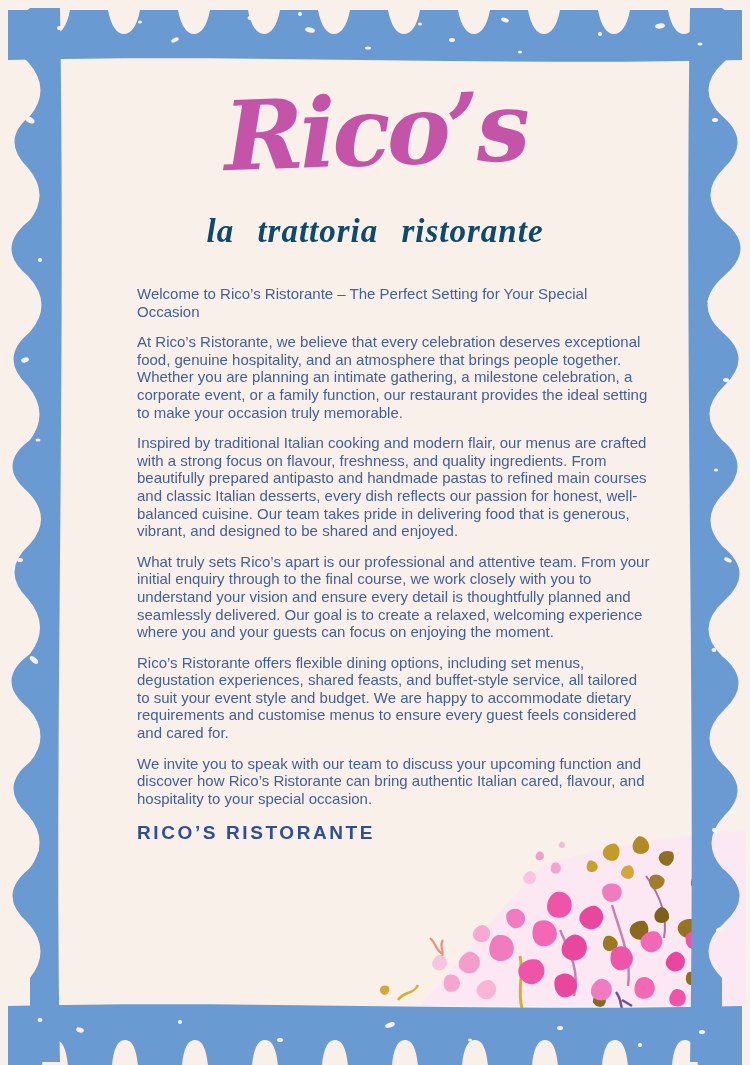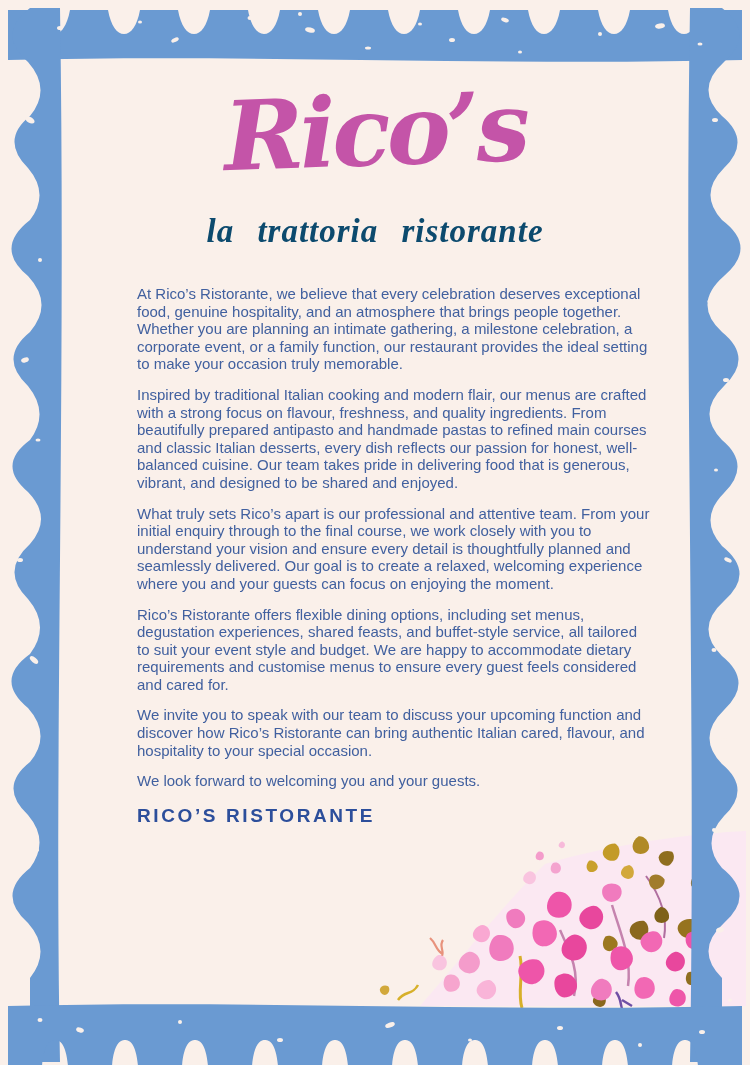--- a/index.html
+++ b/index.html
@@ -212,22 +212,22 @@
         <ellipse cx="640" cy="1045" rx="2" ry="2"></ellipse>
         <ellipse cx="702" cy="1032" rx="3" ry="2"></ellipse>
       </g>
     </g>
   </svg>
 
   <div class="logo">Rico’s</div>
   <div class="tagline">la trattoria ristorante</div>
 
   <div class="body-copy">
+    <p>Welcome to Rico’s Ristorante – The Perfect Setting for Your Special Occasion</p>
     <p>At Rico’s Ristorante, we believe that every celebration deserves exceptional food, genuine hospitality, and an atmosphere that brings people together. Whether you are planning an intimate gathering, a milestone celebration, a corporate event, or a family function, our restaurant provides the ideal setting to make your occasion truly memorable.</p>
     <p>Inspired by traditional Italian cooking and modern flair, our menus are crafted with a strong focus on flavour, freshness, and quality ingredients. From beautifully prepared antipasto and handmade pastas to refined main courses and classic Italian desserts, every dish reflects our passion for honest, well-balanced cuisine. Our team takes pride in delivering food that is generous, vibrant, and designed to be shared and enjoyed.</p>
     <p>What truly sets Rico’s apart is our professional and attentive team. From your initial enquiry through to the final course, we work closely with you to understand your vision and ensure every detail is thoughtfully planned and seamlessly delivered. Our goal is to create a relaxed, welcoming experience where you and your guests can focus on enjoying the moment.</p>
     <p>Rico’s Ristorante offers flexible dining options, including set menus, degustation experiences, shared feasts, and buffet-style service, all tailored to suit your event style and budget. We are happy to accommodate dietary requirements and customise menus to ensure every guest feels considered and cared for.</p>
     <p>We invite you to speak with our team to discuss your upcoming function and discover how Rico’s Ristorante can bring authentic Italian cared, flavour, and hospitality to your special occasion.</p>
-    <p>We look forward to welcoming you and your guests.</p>
     <p class="footer">RICO’S RISTORANTE</p>
   </div>
 
 </div>
 
 </body></html>

